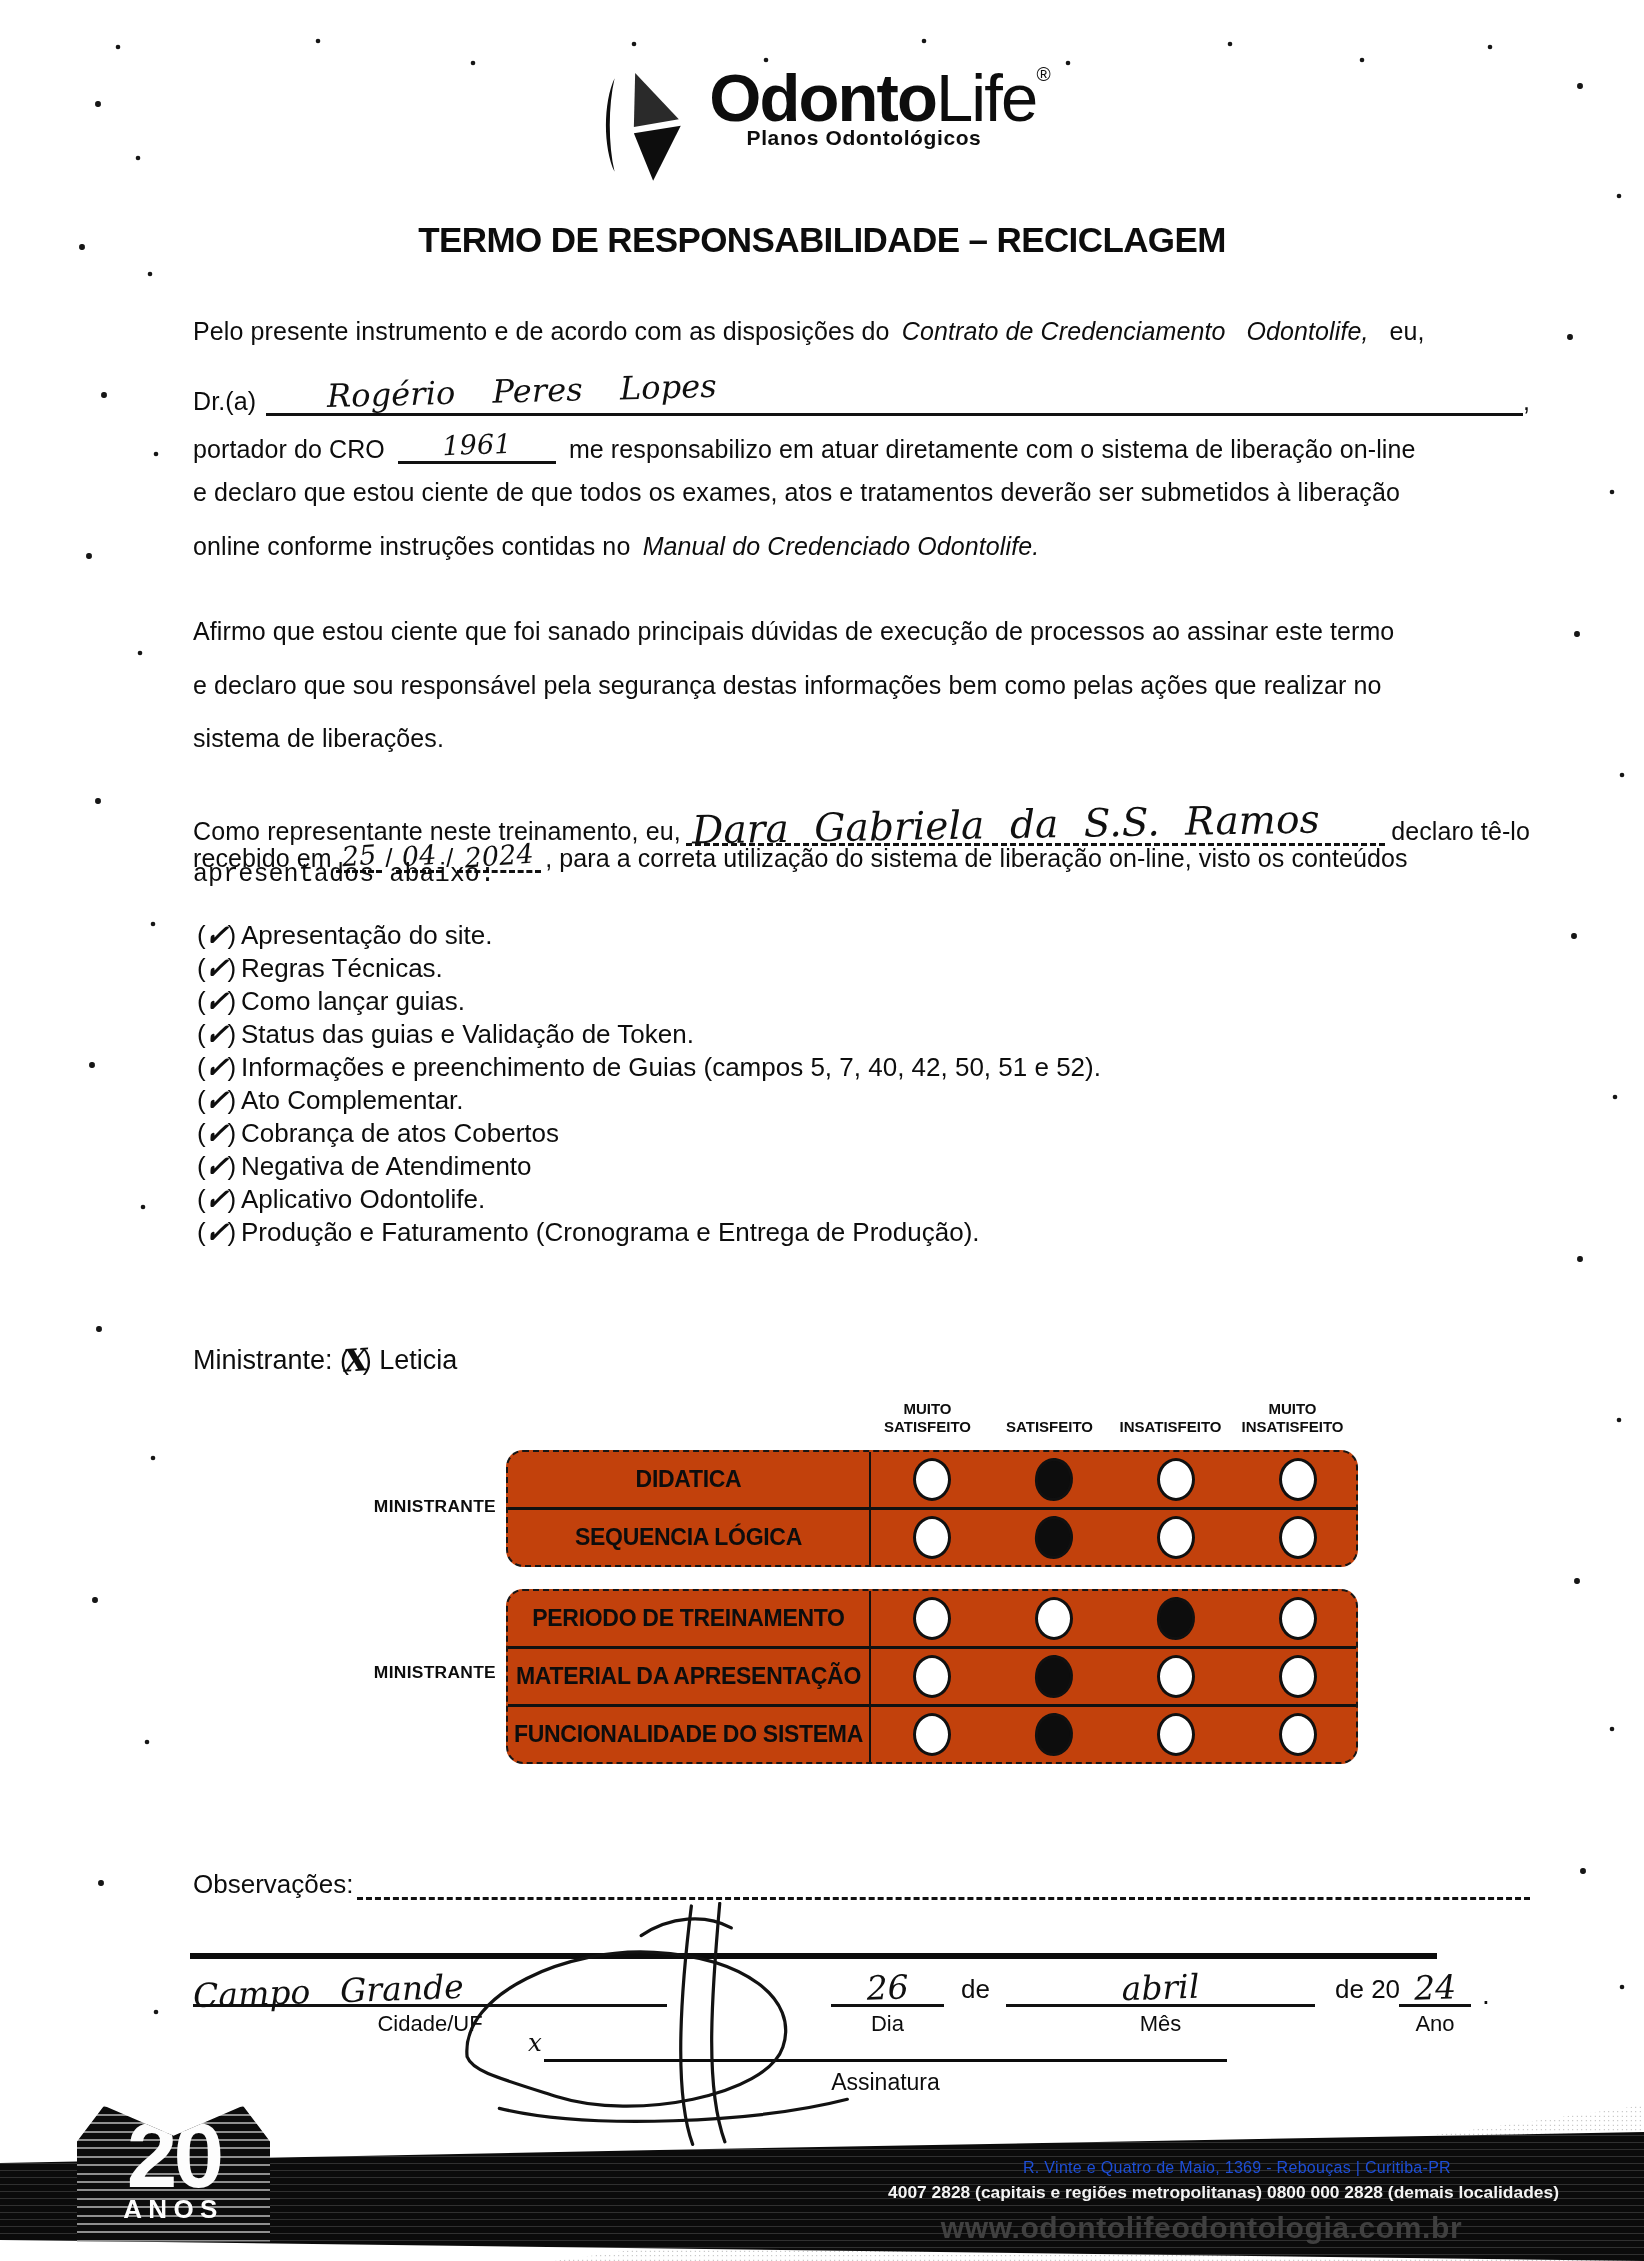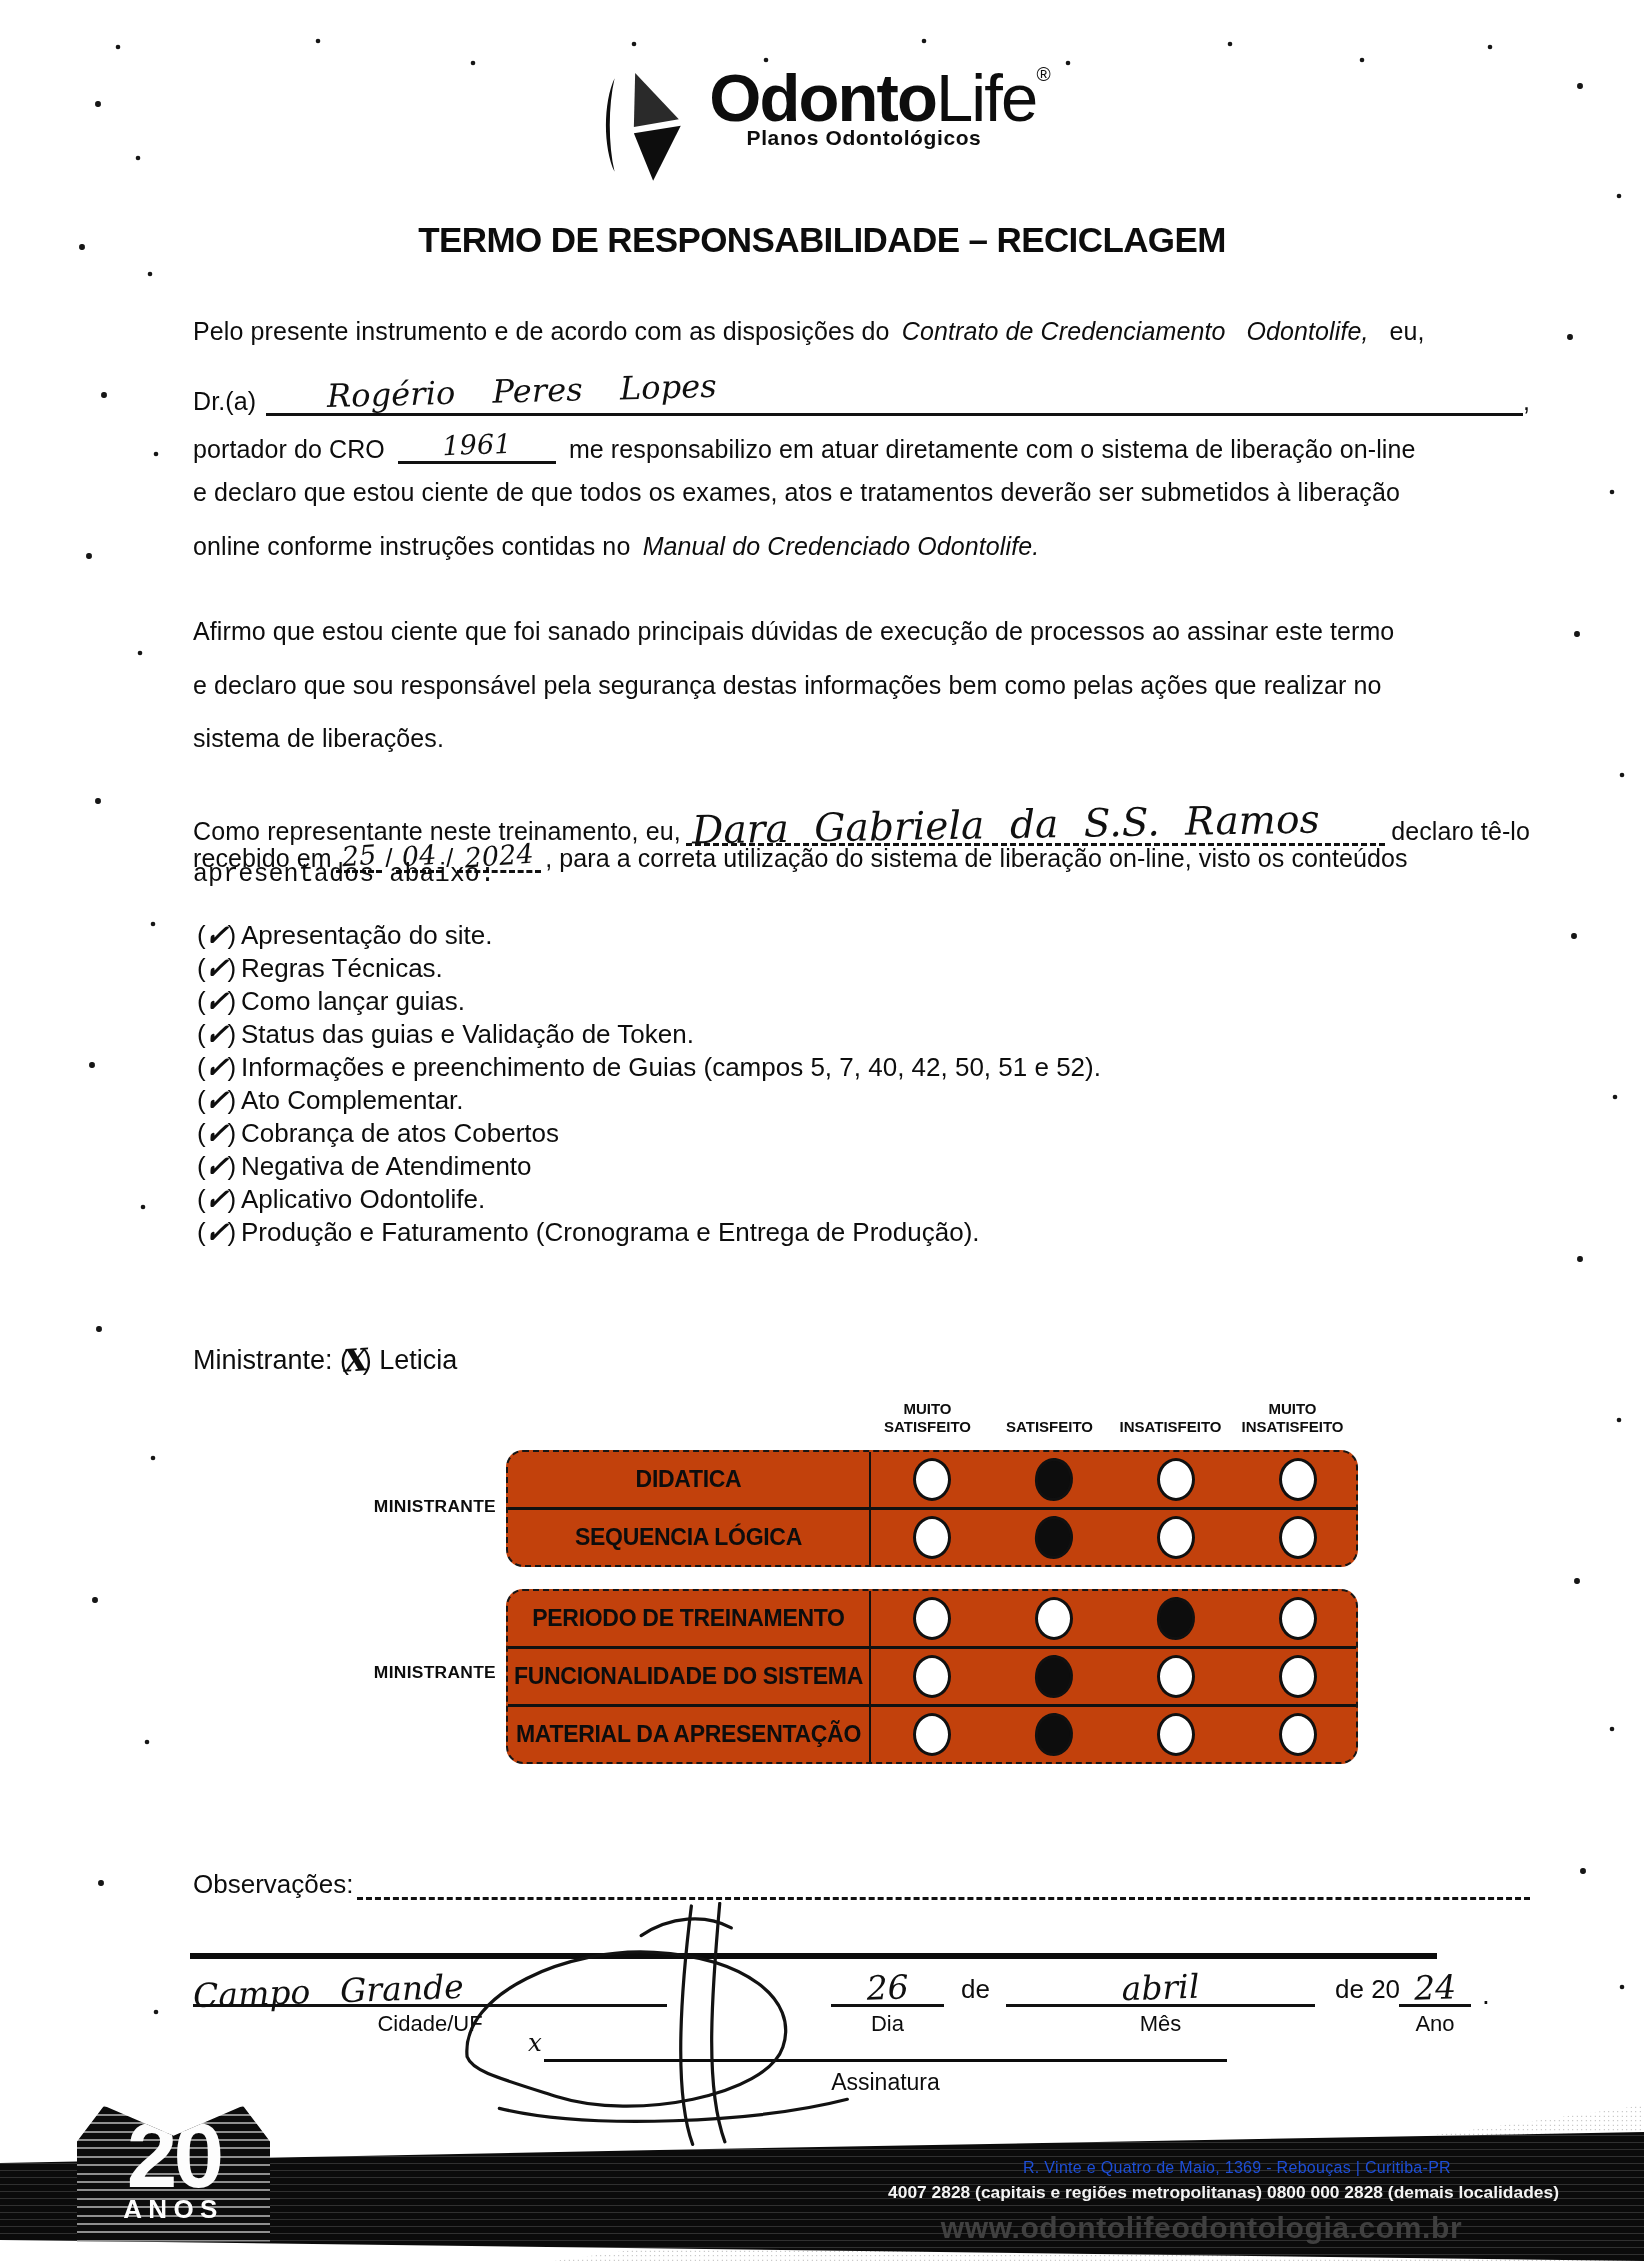--- a/index.html
+++ b/index.html
@@ -312,36 +312,36 @@
           <span class="bubble"></span>
         </div>
         <div class="sv-cell">
           <span class="bubble filled"></span>
         </div>
         <div class="sv-cell">
           <span class="bubble"></span>
         </div>
       </div>
       <div class="sv-row">
+        <div class="sv-label">MATERIAL DA APRESENTAÇÃO</div>
+        <div class="sv-cell">
+          <span class="bubble"></span>
+        </div>
+        <div class="sv-cell">
+          <span class="bubble filled"></span>
+        </div>
+        <div class="sv-cell">
+          <span class="bubble"></span>
+        </div>
+        <div class="sv-cell">
+          <span class="bubble"></span>
+        </div>
+      </div>
+      <div class="sv-row">
         <div class="sv-label">FUNCIONALIDADE DO SISTEMA</div>
-        <div class="sv-cell">
-          <span class="bubble"></span>
-        </div>
-        <div class="sv-cell">
-          <span class="bubble filled"></span>
-        </div>
-        <div class="sv-cell">
-          <span class="bubble"></span>
-        </div>
-        <div class="sv-cell">
-          <span class="bubble"></span>
-        </div>
-      </div>
-      <div class="sv-row">
-        <div class="sv-label">MATERIAL DA APRESENTAÇÃO</div>
         <div class="sv-cell">
           <span class="bubble"></span>
         </div>
         <div class="sv-cell">
           <span class="bubble filled"></span>
         </div>
         <div class="sv-cell">
           <span class="bubble"></span>
         </div>
         <div class="sv-cell">

